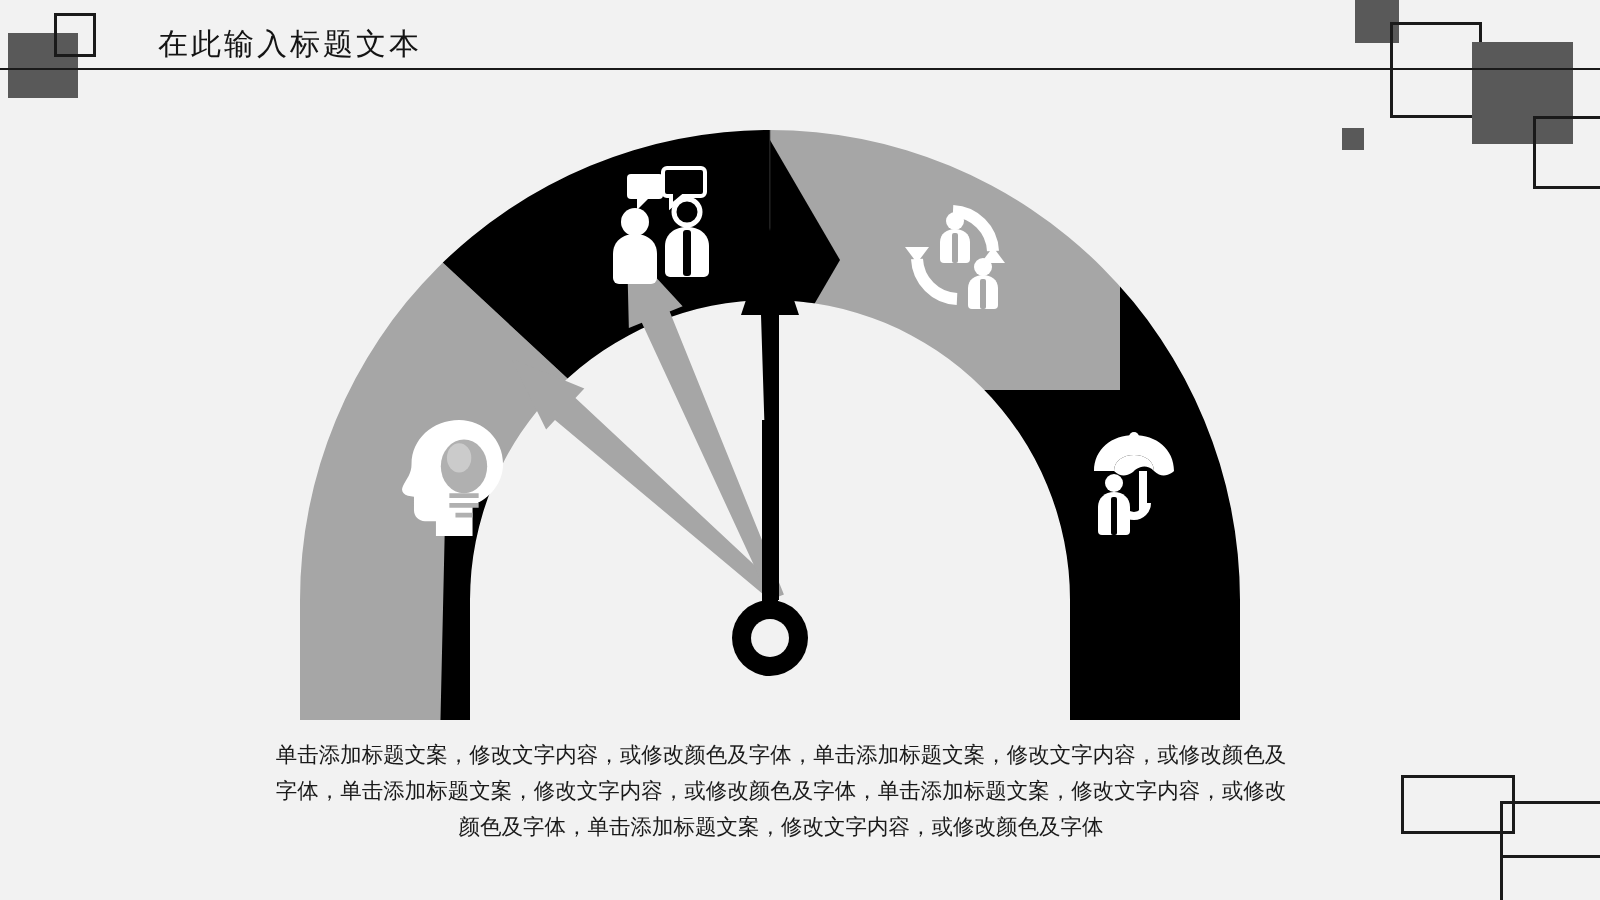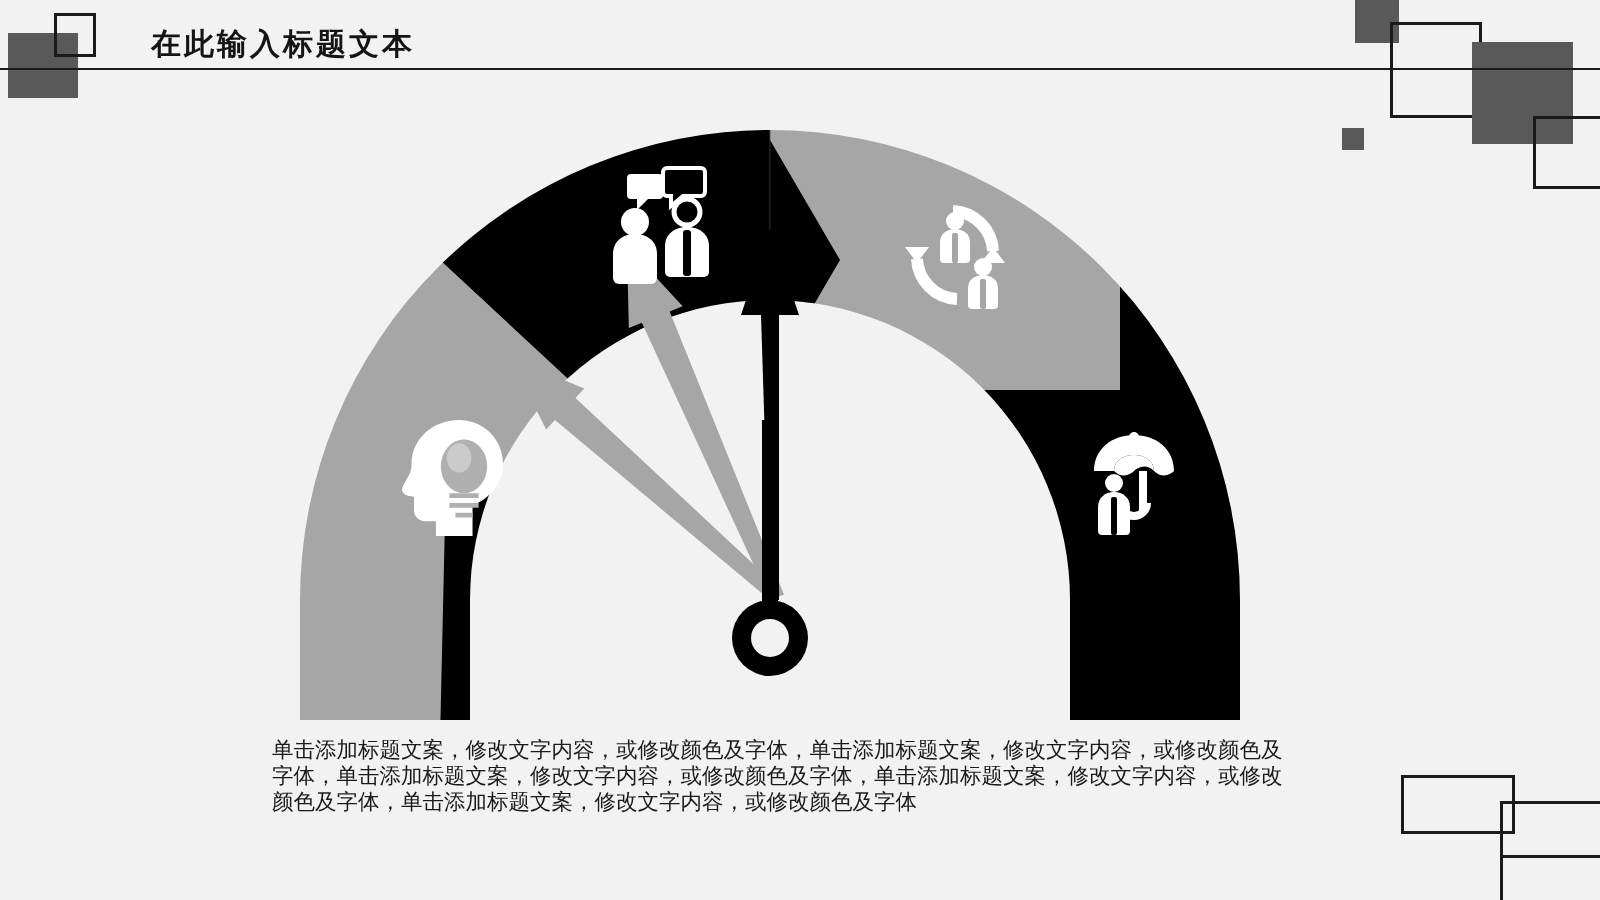--- a/index.html
+++ b/index.html
@@ -19,24 +19,24 @@
   #header-rule {
     position: absolute;
     left: 0;
     top: 68px;
     width: 1600px;
     height: 2px;
     background: #1a1a1a;
   }
   #page-title {
     position: absolute;
-    left: 151px;
+    left: 158px;
     top: 24px;
     font-size: 30px;
-    font-weight: bold;
+    font-weight: normal;
     letter-spacing: 3px;
     color: #141414;
     white-space: nowrap;
     line-height: 40px;
   }
 
   
   .deco-fill {
     position: absolute;
     background: #595959;
@@ -77,23 +77,23 @@
   }
   #gauge-svg { display: block; }
 
   
   #body-text {
     position: absolute;
     left: 272px;
     top: 737px;
     width: 1018px;
     font-size: 21.5px;
-    line-height: 26px;
+    line-height: 36px;
     color: #1a1a1a;
-    text-align: left;
+    text-align: center;
     letter-spacing: 0px;
   }
 </style>
 </head>
 <body>
 
 <div class="deco-fill" id="deco-tl-square"></div>
 <div class="deco-outline" id="deco-tl-outline"></div>
 
 <div class="deco-fill" id="deco-tr-square-a"></div>

